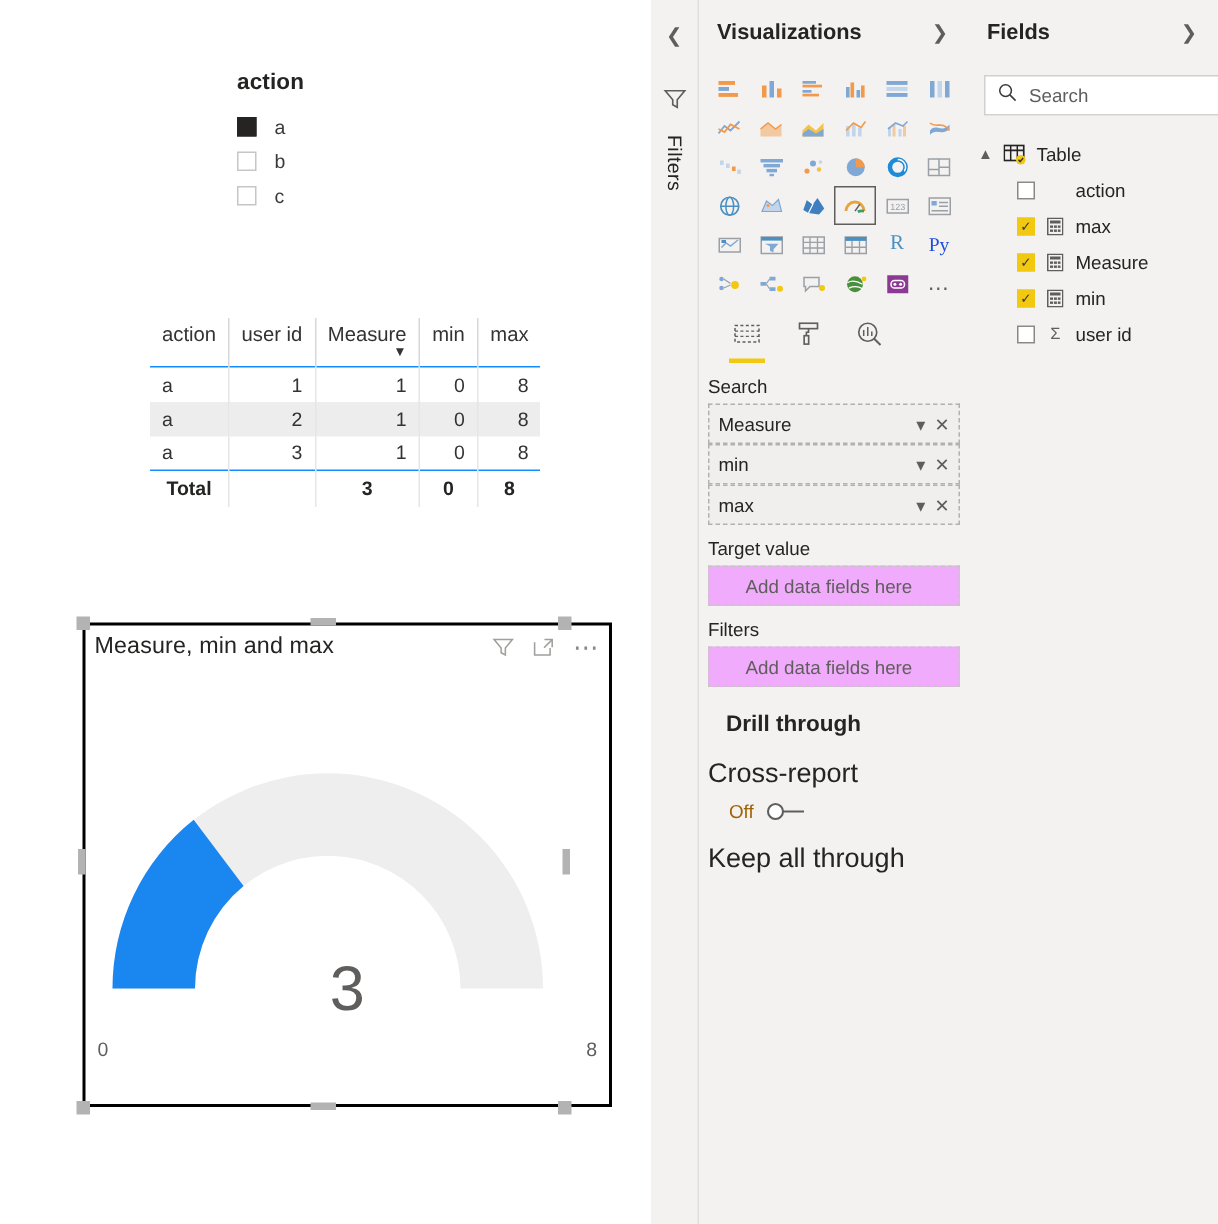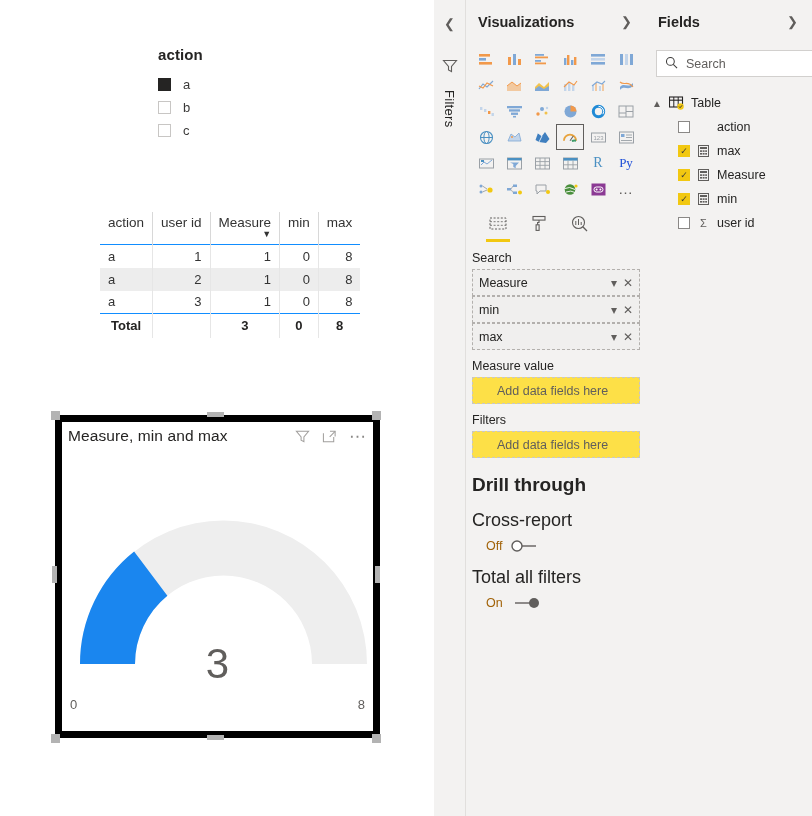--- a/index.html
+++ b/index.html
@@ -36,21 +36,21 @@
   table.mx thead tr { border-bottom: 1.6px solid #118dff; }
   table.mx th.num, table.mx td.num { text-align: right; }
   table.mx tbody td { height: 23px; color: #333; border-right: 1px solid #e6e6e6; }
   table.mx tbody td.last { border-right: none; }
   table.mx tbody tr.alt td { background: #ededed; }
   table.mx tr.total { border-top: 1.4px solid #118dff; }
   table.mx tr.total td { font-weight: bold; color: #252423; height: 24px; text-align: center; }
   .sortcaret { display: block; font-size: 9px; line-height: 7px; color: #333; margin-top: 1px; }
 
   
-  .gauge-vis { position: absolute; left: 55px; top: 415px; width: 325px; height: 323px; background: #fff; border: 7px solid #000000; }
+  .gauge-vis { position: absolute; left: 55px; top: 415px; width: 353px; height: 323px; background: #fff; border: 2px solid #000000; }
   .gauge-head { position: relative; height: 32px; }
   .gauge-title { position: absolute; left: 6px; top: 5px; font-size: 15.5px; color: #252423; letter-spacing: .1px; }
   .head-icons { position: absolute; right: 6px; top: 7px; display: flex; align-items: center; gap: 12px; }
   .head-icons svg { display: block; }
   .ellipsis-ic { font-size: 17px; color: #8a8886; line-height: 10px; letter-spacing: 1px; }
 
   .gauge-body { position: relative; height: 288px; }
   .gauge-svg { position: absolute; left: 0; top: 50px; }
   .gauge-value { position: absolute; left: 0; right: 0; top: 186px; text-align: center; font-size: 42px; color: #605e5c; font-weight: 300; }
   .gauge-min { position: absolute; left: 8px; top: 243px; font-size: 13px; color: #605e5c; }
@@ -77,24 +77,24 @@
   .viz-cell { display: flex; align-items: center; justify-content: center; width: 28px; height: 26px; }
   .viz-cell.sel { border: 1.6px solid #605e5c; }
   .viz-cell svg { display: block; }
   .viz-more { font-size: 15px; color: #605e5c; letter-spacing: 1px; line-height: 8px; }
 
   .viz-tabs { display: flex; gap: 22px; padding: 12px 0 0 22px; align-items: flex-end; height: 40px; }
   .viz-tab { position: relative; padding-bottom: 6px; }
   .viz-tab.active::after { content: ""; position: absolute; left: -2px; right: -2px; bottom: 0; height: 3px; background: #f2c811; }
 
   .well-label { font-size: 12.5px; color: #252423; padding: 9px 0 4px 6px; }
-  .well-label.h { font-size: 19px; font-weight: bold; padding-top: 16px; }
+  .well-label.h { font-size: 15px; font-weight: bold; padding-top: 16px; margin-left: 12px; }
   .well { margin: 0 6px; height: 27px; border: 1px dashed #c8c6c4; background: #f3f2f1; display: flex; align-items: center; padding: 0 6px; }
   .well.filled { background: #f0efee; border: 1px dashed #b3b0ad; }
-  .well.empty { background: #fde047; padding-left: 18px; }
+  .well.empty { background: #f0abfc; padding-left: 18px; }
   .well-text { flex: 1; font-size: 12.5px; color: #252423; }
   .well-text.ph { color: #605e5c; padding-left: 6px; }
   .well-ic { color: #605e5c; font-size: 12px; margin-left: 6px; }
 
   .sub-label { font-size: 18px; color: #252423; padding: 10px 0 4px 6px; }
   .toggle-row { display: flex; align-items: center; padding-left: 20px; height: 22px; gap: 7px; }
   .toggle-txt { font-size: 12.5px; color: #a16207; }
   .drill-btn { margin: 14px 6px 0 6px; height: 28px; border: 1px dashed #c8c6c4; background: #ffffff;
                display: flex; align-items: center; justify-content: center; font-size: 12.5px; color: #252423; }
 
@@ -548,49 +548,42 @@
       <span class="well-ic">▾</span>
       <span class="well-ic">✕</span>
     </div>
 
     <div class="well filled">
       <span class="well-text">max</span>
       <span class="well-ic">▾</span>
       <span class="well-ic">✕</span>
     </div>
 
-    <div class="well-label">Measure value</div>
+    <div class="well-label">Target value</div>
     <div class="well empty">
       <span class="well-text ph">Add data fields here</span>
     </div>
 
     <div class="well-label">Filters</div>
     <div class="well empty">
       <span class="well-text ph">Add data fields here</span>
     </div>
 
     <div class="well-label h">Drill through</div>
 
     <div class="sub-label">Cross-report</div>
     <div class="toggle-row">
       <span class="toggle-txt">Off</span>
       <svg width="32" height="14" viewBox="0 0 32 14">
         <line x1="9" y1="7" x2="27" y2="7" stroke="#605e5c" stroke-width="1.4"></line>
         <circle cx="8" cy="7" r="5" fill="#ffffff" stroke="#605e5c" stroke-width="1.4"></circle>
       </svg>
     </div>
 
-    <div class="sub-label">Total all filters</div>
-    <div class="toggle-row">
-      <span class="toggle-txt">On</span>
-      <svg width="32" height="14" viewBox="0 0 32 14">
-        <line x1="5" y1="7" x2="22" y2="7" stroke="#605e5c" stroke-width="1.4"></line>
-        <circle cx="24" cy="7" r="5" fill="#605e5c"></circle>
-      </svg>
-    </div>
+    <div class="sub-label">Keep all through</div>
 
   </div>
 
   <div class="fields-pane">
     <div class="pane-head">
       <div class="pane-title">Fields</div>
       <div class="pane-chev">❯</div>
     </div>
 
     <div class="search-box">

